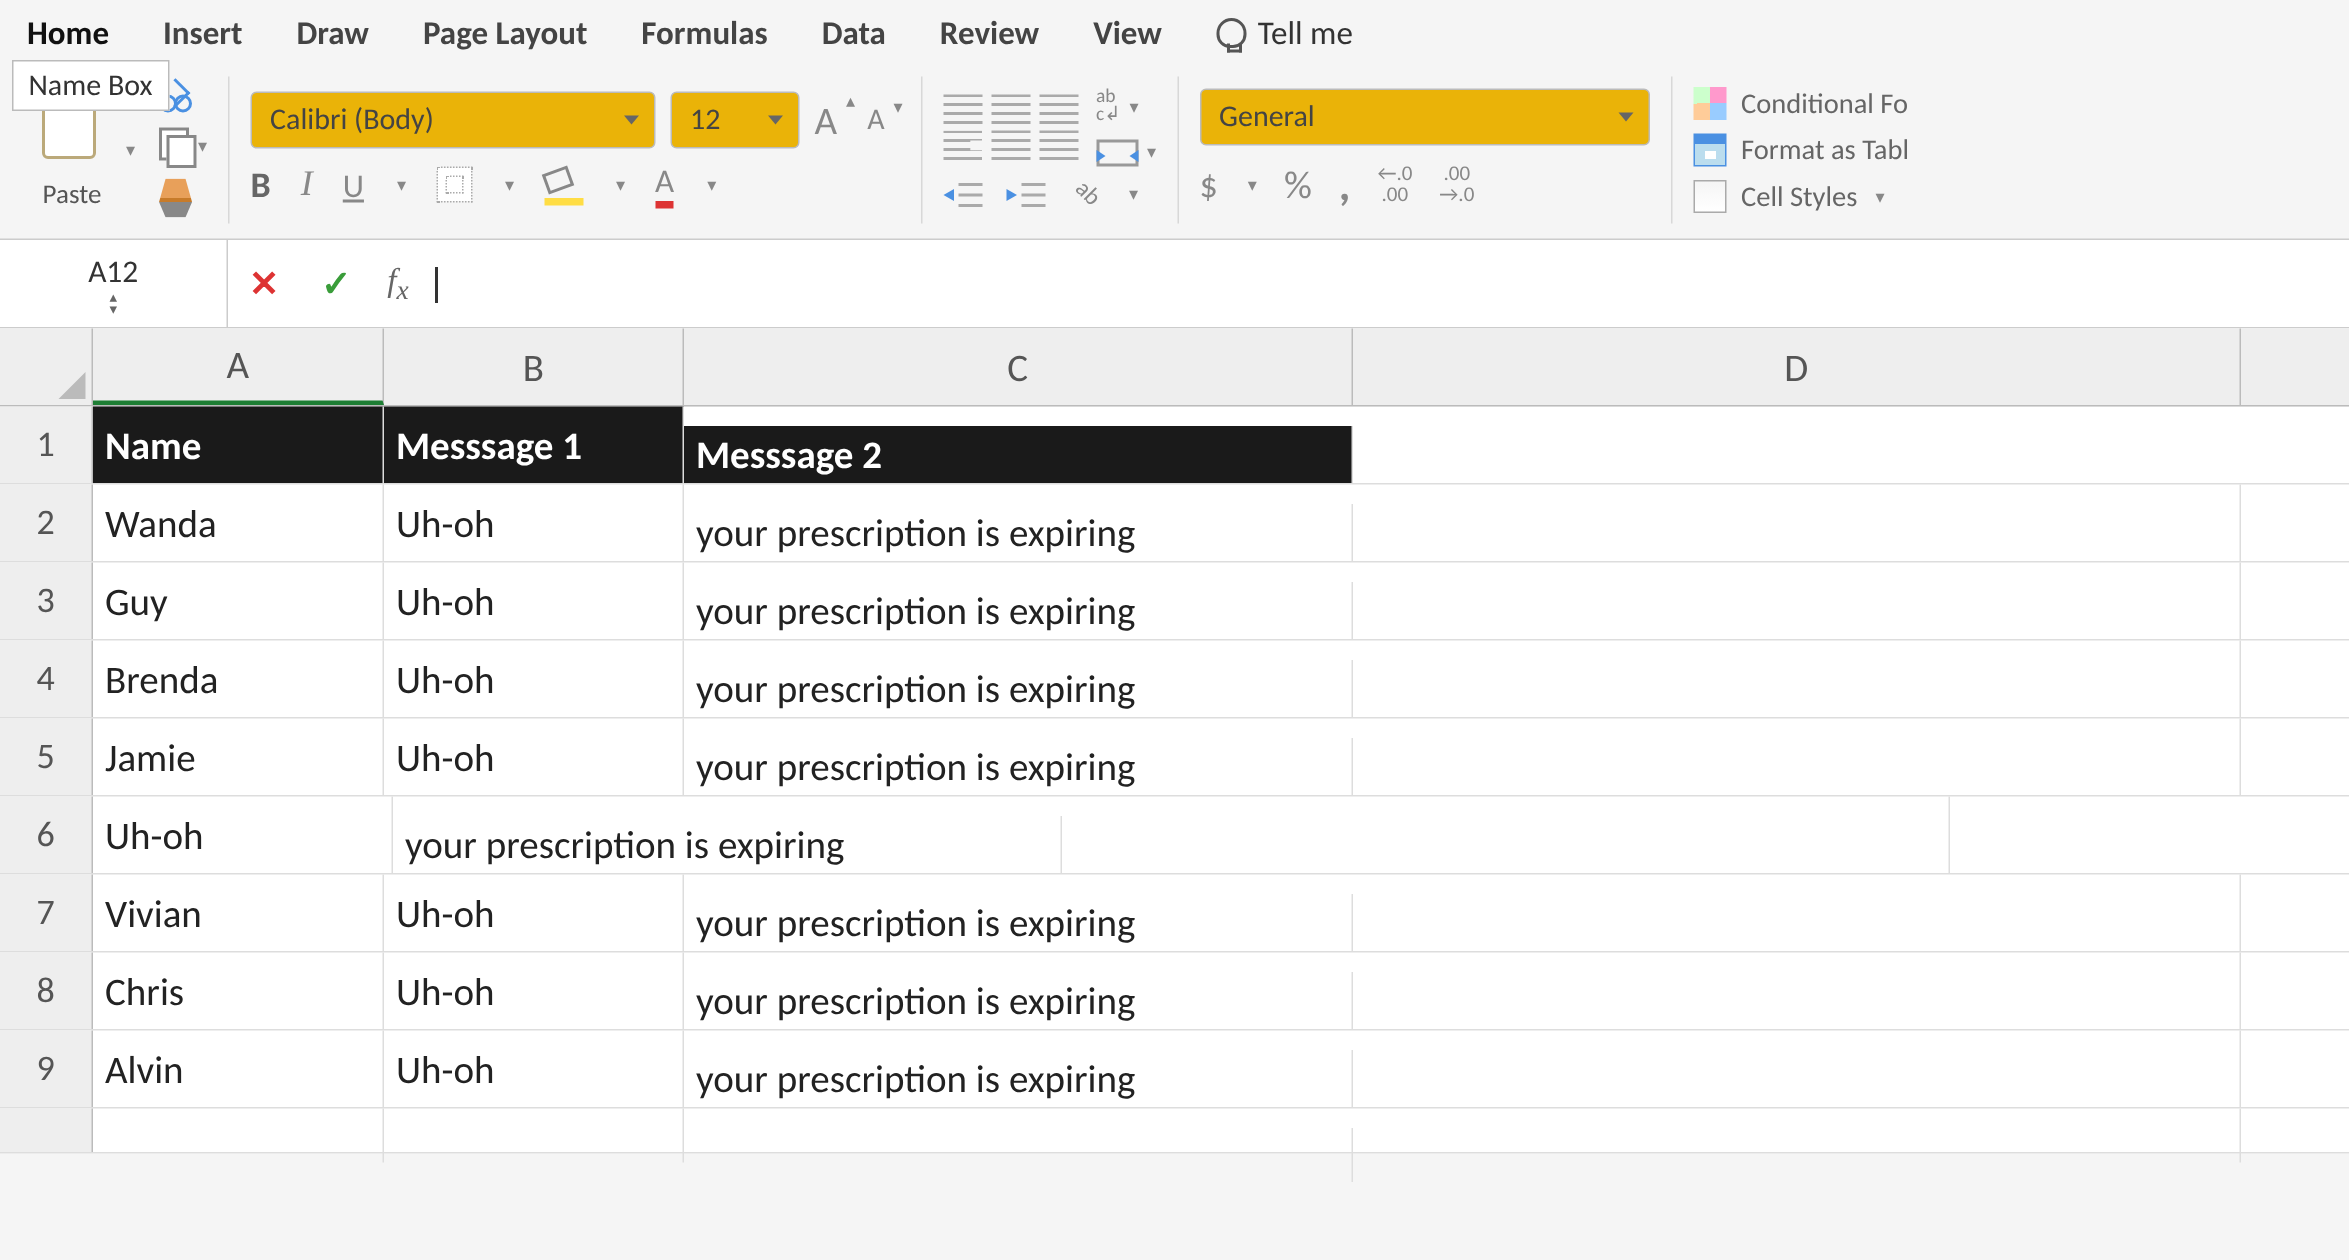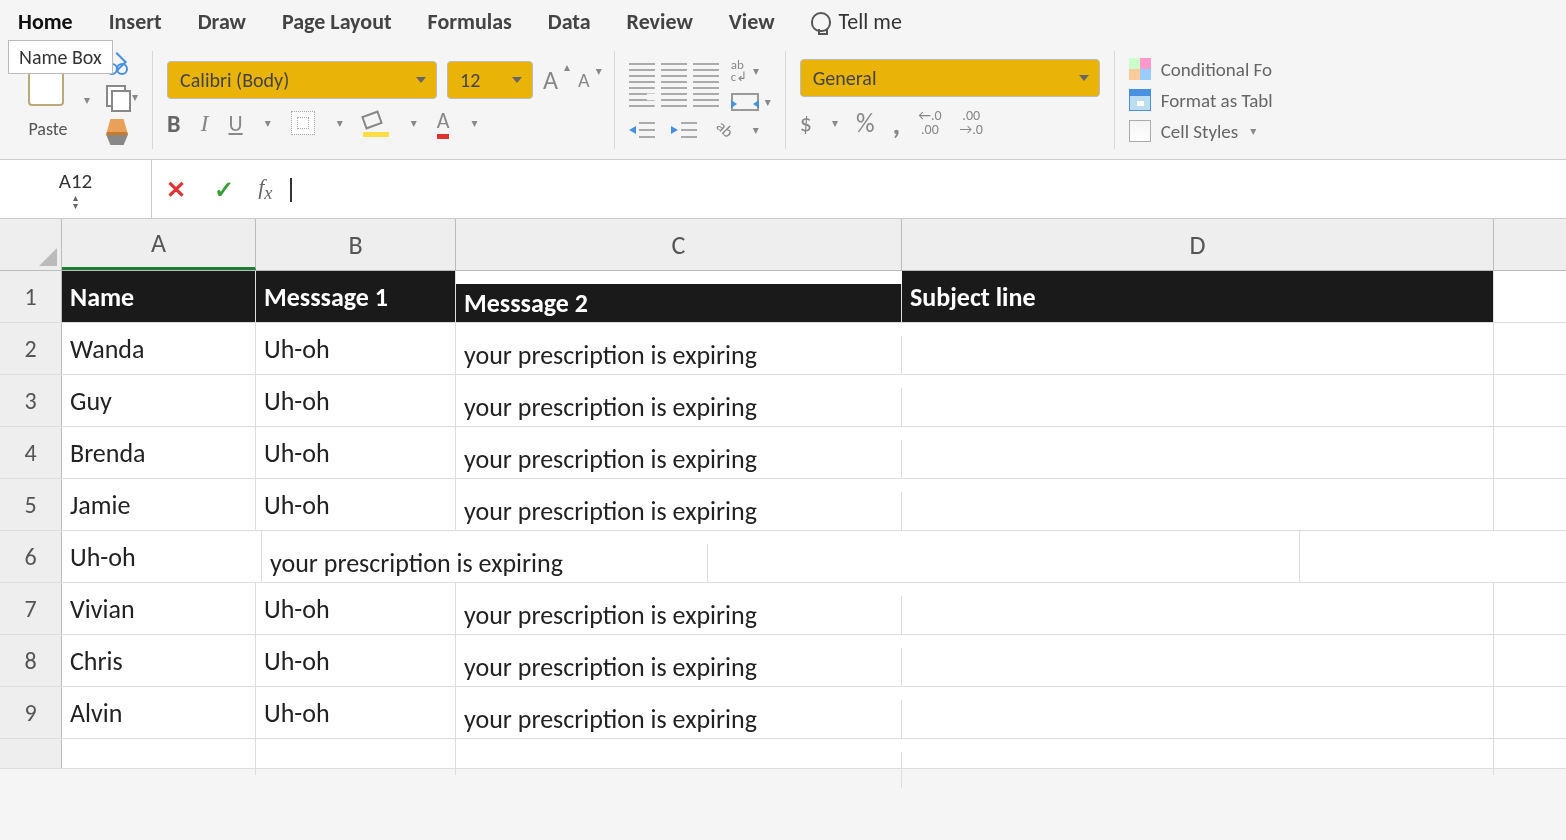--- a/index.html
+++ b/index.html
@@ -297,21 +297,20 @@
     <div class="col-head col-B">B</div>
     <div class="col-head col-C">C</div>
     <div class="col-head col-D">D</div>
   </div>
 
   <div class="srow hdr-row">
     <div class="row-head">1</div>
     <div class="cell a">Name</div>
     <div class="cell b">Messsage 1</div>
     <div class="cell c">Messsage 2</div>
-    <div class="cell d">Subject line</div>
   </div>
 
   <div class="srow">
     <div class="row-head">2</div>
     <div class="cell a">Wanda</div>
     <div class="cell b">Uh-oh</div>
     <div class="cell c">your prescription is expiring</div>
     <div class="cell d"></div>
   </div>
   <div class="srow">

